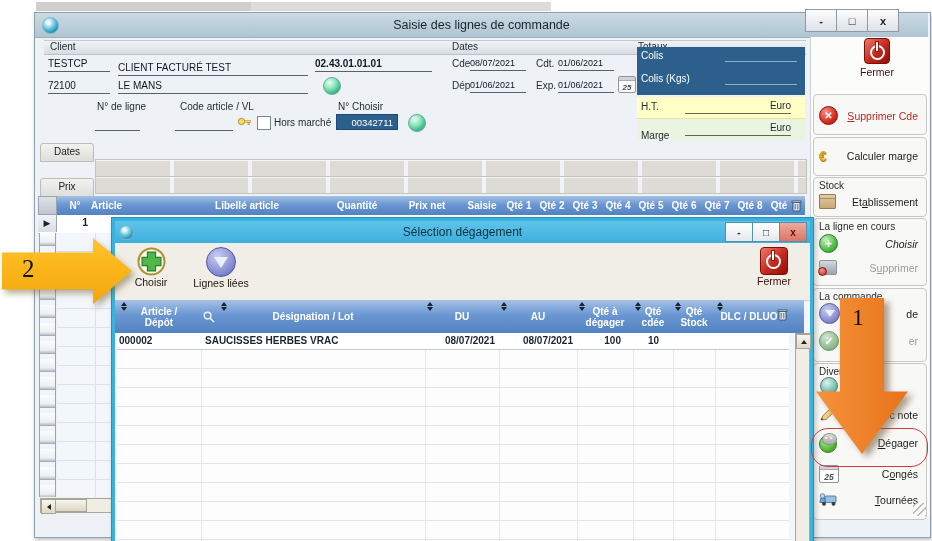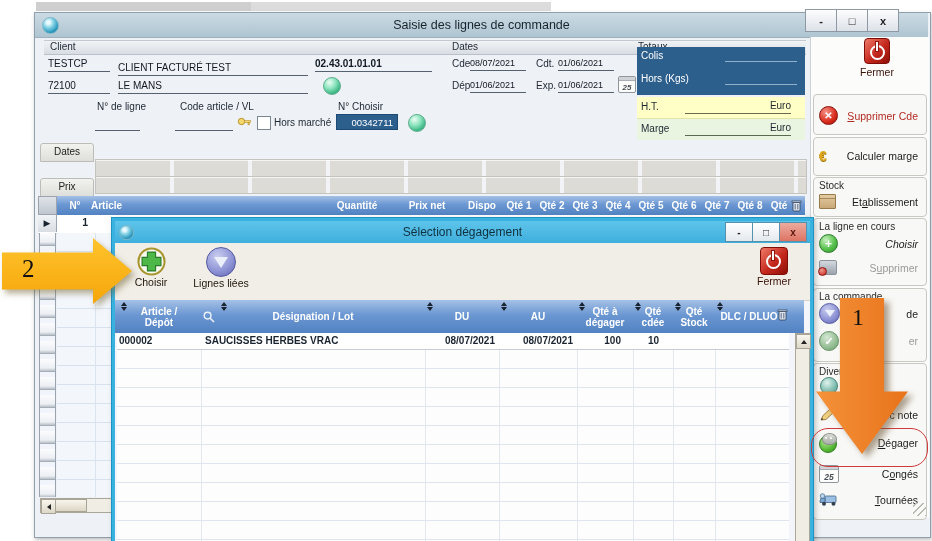--- a/index.html
+++ b/index.html
@@ -134,31 +134,31 @@
   <div class="abs fld" style="left:558px;top:56px;width:56px;font-size:9px;">01/06/2021</div>
   <span class="abs lbl" style="left:452px;top:80px;">Dép</span>
   <div class="abs fld" style="left:470px;top:78px;width:56px;font-size:9px;">01/06/2021</div>
   <span class="abs lbl" style="left:536px;top:80px;">Exp.</span>
   <div class="abs fld" style="left:558px;top:78px;width:56px;font-size:9px;">01/06/2021</div>
   <div class="abs cal" style="left:618px;top:76px;width:16px;height:15px;font-size:8px;">25</div>
 
   <div class="abs bluebox" style="left:637px;top:47px;width:168px;height:48px;">
     <span class="abs" style="left:4px;top:3px;font-size:10px;">Colis</span>
     <div class="abs subline" style="left:88px;top:3px;width:72px;height:11px;"></div>
-    <span class="abs" style="left:4px;top:26px;font-size:10px;">Hors (Kgs)</span>
+    <span class="abs" style="left:4px;top:26px;font-size:10px;">Colis (Kgs)</span>
     <div class="abs subline" style="left:88px;top:26px;width:72px;height:11px;"></div>
   </div>
 
   <div class="abs" style="left:637px;top:97px;width:168px;height:21px;background:#ffffc6;border-bottom:1px solid #e4e4a8;">
     <span class="abs lbl" style="left:4px;top:4px;">H.T.</span>
     <div class="abs" style="left:48px;right:14px;bottom:4px;border-bottom:1px solid #6a6a50;"></div>
     <span class="abs lbl" style="right:14px;top:3px;">Euro</span>
   </div>
   <div class="abs" style="left:637px;top:119px;width:168px;height:21px;background:#e9f5e1;">
-    <span class="abs lbl" style="left:4px;top:4px;">Marge</span>
+    <span class="abs lbl" style="left:4px;top:11px;">Marge</span>
     <div class="abs" style="left:48px;right:14px;bottom:4px;border-bottom:1px solid #5a6a50;"></div>
     <span class="abs lbl" style="right:14px;top:3px;">Euro</span>
   </div>
 
   <span class="abs lbl" style="left:97px;top:101px;">N° de ligne</span>
   <span class="abs lbl" style="left:180px;top:101px;">Code article / VL</span>
   <span class="abs lbl" style="left:338px;top:101px;">N° Choisir</span>
   <div class="abs fld" style="left:95px;top:116px;width:45px;"></div>
   <div class="abs fld" style="left:175px;top:116px;width:58px;"></div>
   <span class="abs" style="left:237px;top:114px;">
@@ -175,23 +175,24 @@
 
   <div class="abs tab" style="left:40px;top:143px;width:52px;height:17px;">Dates</div>
   <div class="abs greyrow" style="left:95px;top:159px;width:710px;height:16px;"></div>
   <div class="abs greyrow" style="left:95px;top:176px;width:710px;height:16px;"></div>
   <div class="abs tab" style="left:40px;top:178px;width:52px;height:17px;">Prix</div>
 
   <div class="abs" style="left:38px;top:196px;width:19px;height:19px;background:linear-gradient(#dfe3e8,#bfc6cf);border:1px solid #9aa3ae;box-sizing:border-box;"></div>
   <div class="abs thead" style="left:57px;top:196px;width:748px;height:19px;">
     <span class="hcol" style="left:4px;width:28px;">N°</span>
     <span class="hcol" style="left:34px;width:60px;justify-content:flex-start;">Article</span>
+    <span class="hcol" style="left:130px;width:120px;">Libellé article</span>
     <span class="hcol" style="left:270px;width:60px;">Quantité</span>
     <span class="hcol" style="left:345px;width:50px;">Prix net</span>
-    <span class="hcol" style="left:405px;width:40px;">Dispo</span>
+    <span class="hcol" style="left:405px;width:40px;">Saisie</span>
     <span class="hcol" style="left:447px;width:30px;">Qté 1</span>
     <span class="hcol" style="left:480px;width:30px;">Qté 2</span>
     <span class="hcol" style="left:513px;width:30px;">Qté 3</span>
     <span class="hcol" style="left:546px;width:30px;">Qté 4</span>
     <span class="hcol" style="left:579px;width:30px;">Qté 5</span>
     <span class="hcol" style="left:612px;width:30px;">Qté 6</span>
     <span class="hcol" style="left:645px;width:30px;">Qté 7</span>
     <span class="hcol" style="left:678px;width:30px;">Qté 8</span>
     <span class="hcol" style="left:710px;width:24px;">Qté</span>
     <span class="abs" style="right:3px;top:3px;">

